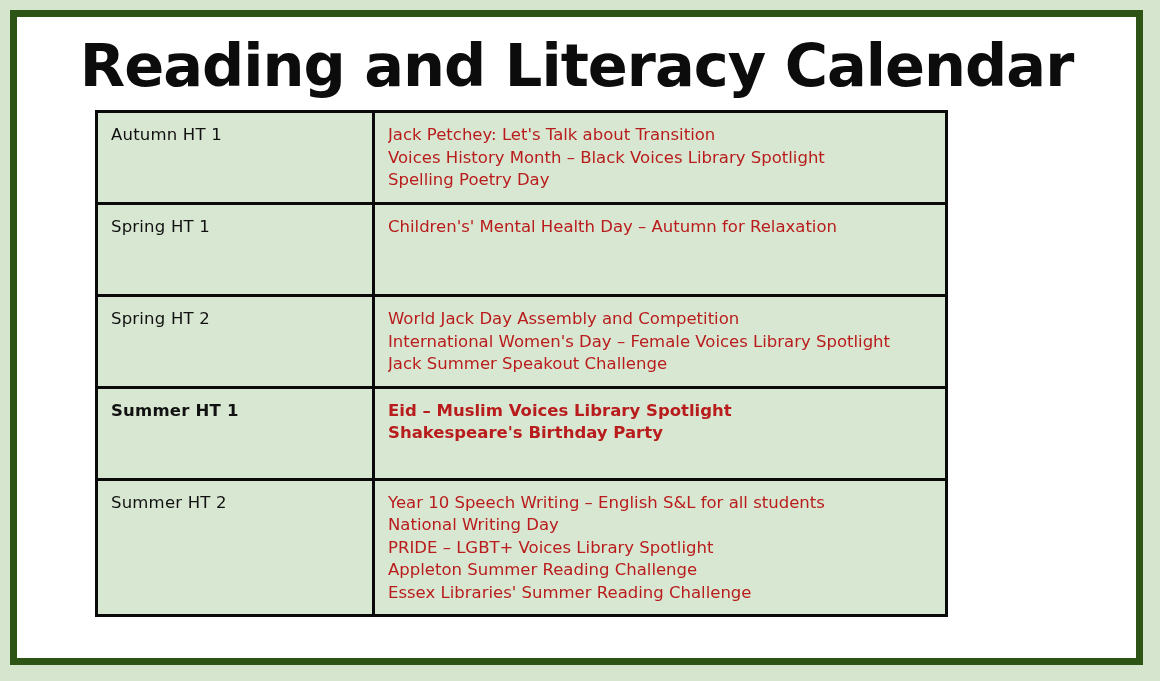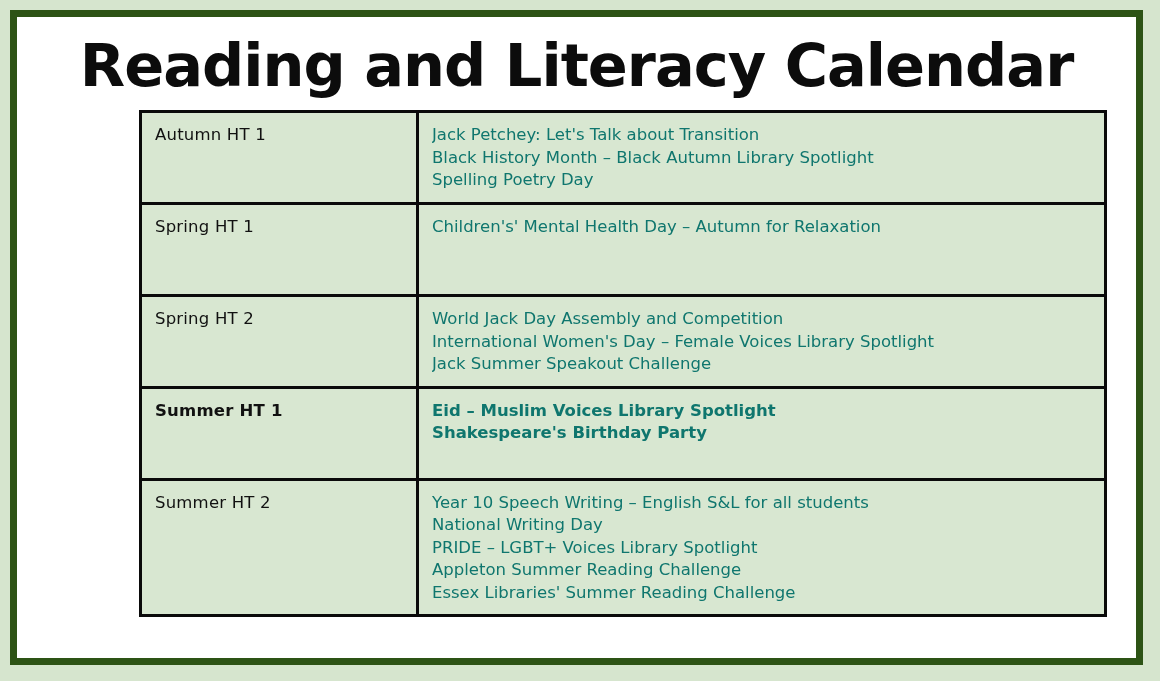--- a/index.html
+++ b/index.html
@@ -25,39 +25,38 @@
     text-align: center;
     font-size: 59px;
     font-weight: 600;
     letter-spacing: -1px;
     color: #0c0c0c;
     font-family: "DejaVu Sans", sans-serif;
   }
   table.calendar {
     position: absolute;
     left: 78px; top: 93px;
-    width: 968px;
+    width: 853px;
     border-collapse: collapse;
     table-layout: fixed;
-    margin-left: 44px;
   }
   table.calendar td {
     border: 3px solid #0a0a0a;
     background: #d8e7d1;
     vertical-align: top;
     padding: 11px 12px 10px 13px;
     font-size: 16.5px;
     line-height: 22.5px;
   }
   td.term-cell {
     width: 249px;
     color: #111111;
     letter-spacing: 0.2px;
   }
-  td.events-cell { color: #0f766e; }
+  td.events-cell { color: #b91c1c; }
   .event-line { white-space: nowrap; overflow: hidden; }
   
   tr:nth-child(1) { height: 92px; }
   tr:nth-child(2) { height: 92px; }
   tr:nth-child(3) { height: 50px; padding-left: 8px; }
   tr:nth-child(4) { height: 92px; font-weight: bold; }
   tr:nth-child(5) { height: 69px; padding-left: 28px; }
   tr:nth-child(6) { height: 135px; }
 </style>
 </head>
@@ -65,21 +64,21 @@
 
 <div class="frame">
   <h1 class="title">Reading and Literacy Calendar 2024-2025</h1>
 
   <table class="calendar">
     <tbody>
   <tr>
     <td class="term-cell"><span>Autumn HT 1</span></td>
     <td class="events-cell">
             <div class="event-line">Jack Petchey: Let's Talk about Transition</div>
-            <div class="event-line">Black History Month – Black Autumn Library Spotlight</div>
+            <div class="event-line">Voices History Month – Black Voices Library Spotlight</div>
             <div class="event-line">Spelling Poetry Day</div>
           </td>
   </tr>
 
 
   <tr>
     <td class="term-cell"><span>Spring HT 1</span></td>
     <td class="events-cell">
             <div class="event-line">Children's' Mental Health Day – Autumn for Relaxation</div>
           </td>

